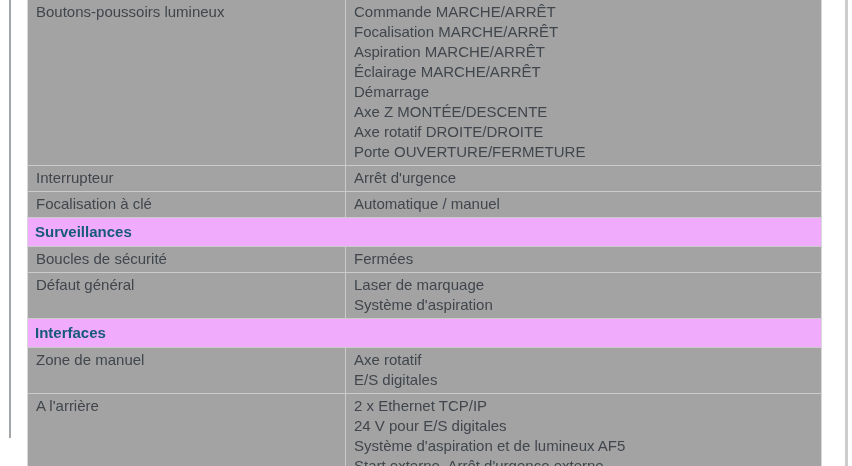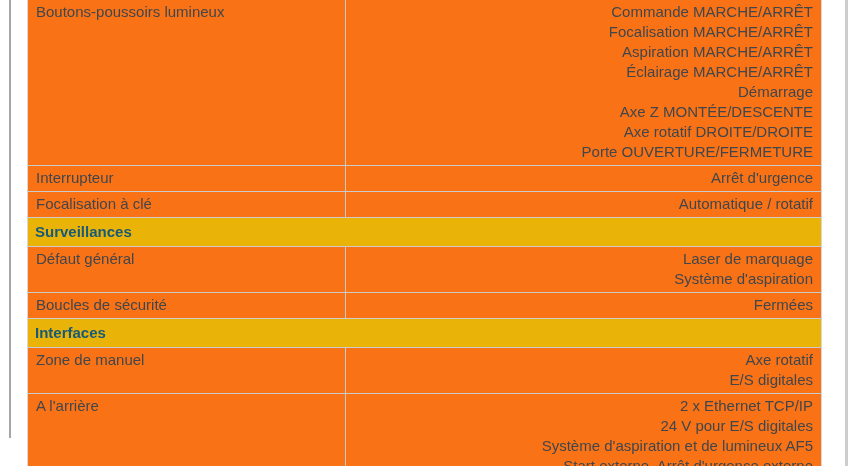--- a/index.html
+++ b/index.html
@@ -40,35 +40,35 @@
     font-size: 15px;
     line-height: 20px;
     color: #41464c;
     border-left: 1px solid #d8d8da;
     border-right: 1px solid #d8d8da;
     border-bottom: 1px solid #cbcbcb;
   }
   col.c1 { width: 318px; }
   td { vertical-align: top; }
   tr.row td {
-    background: #f97316;
+    background: #a3a3a3;
     border-top: 1px solid #cbcbcb;
     padding: 2px 8px 3px 8px;
   }
   tr.row.first td { border-top: none; }
   td.label {
     border-right: 1px solid #cbcbcb;
     padding-left: 7px;
   }
   td.value {
-    text-align: right;
+    text-align: left;
     padding-right: 18px;
   }
   tr.section-row td {
-    background: #eab308;
+    background: #f0abfc;
     border-top: 1px solid #cbcbcb;
     padding: 4px 8px 4px 7px;
     font-weight: bold;
     color: #175a78;
   }
   .vline { white-space: nowrap; }
 </style>
 </head>
 <body>
 
@@ -95,37 +95,37 @@
     </tr>
     <tr class="row">
       <td class="label">Interrupteur</td>
       <td class="value">
         <div class="vline">Arrêt d'urgence</div>
       </td>
     </tr>
     <tr class="row">
       <td class="label">Focalisation à clé</td>
       <td class="value">
-        <div class="vline">Automatique / rotatif</div>
+        <div class="vline">Automatique / manuel</div>
       </td>
     </tr>
     <tr class="section-row">
       <td colspan="2">Surveillances</td>
     </tr>
     <tr class="row">
+      <td class="label">Boucles de sécurité</td>
+      <td class="value">
+        <div class="vline">Fermées</div>
+      </td>
+    </tr>
+    <tr class="row">
       <td class="label">Défaut général</td>
       <td class="value">
         <div class="vline">Laser de marquage</div>
         <div class="vline">Système d'aspiration</div>
-      </td>
-    </tr>
-    <tr class="row">
-      <td class="label">Boucles de sécurité</td>
-      <td class="value">
-        <div class="vline">Fermées</div>
       </td>
     </tr>
     <tr class="section-row">
       <td colspan="2">Interfaces</td>
     </tr>
     <tr class="row">
       <td class="label">Zone de manuel</td>
       <td class="value">
         <div class="vline">Axe rotatif</div>
         <div class="vline">E/S digitales</div>

